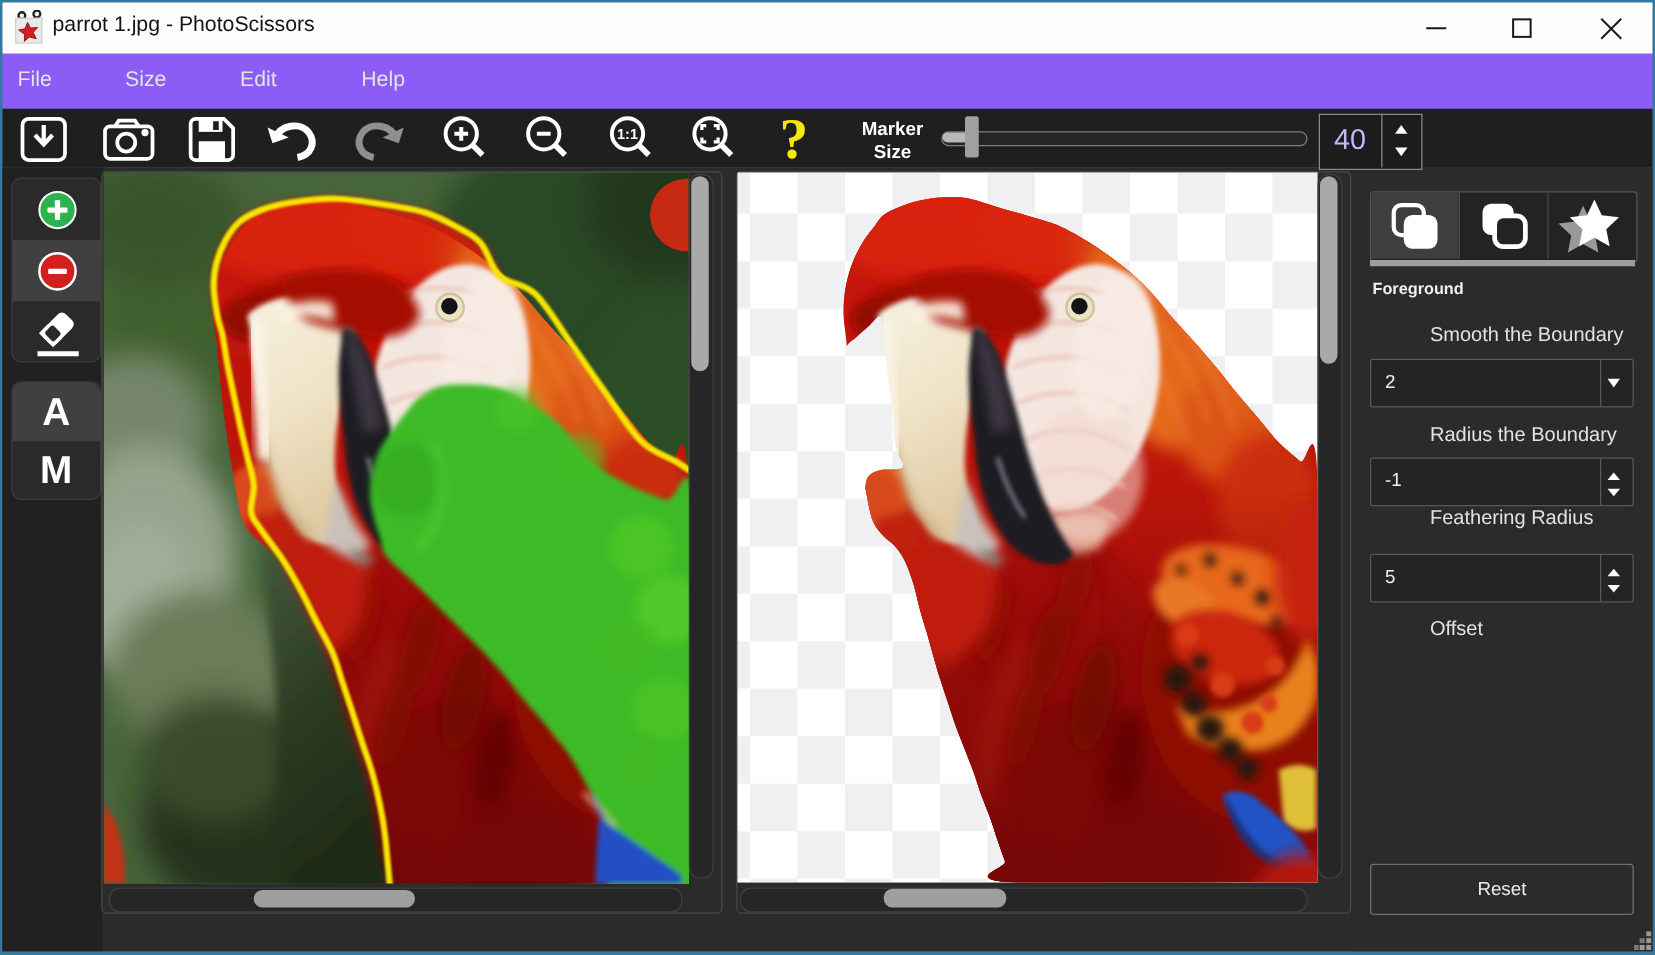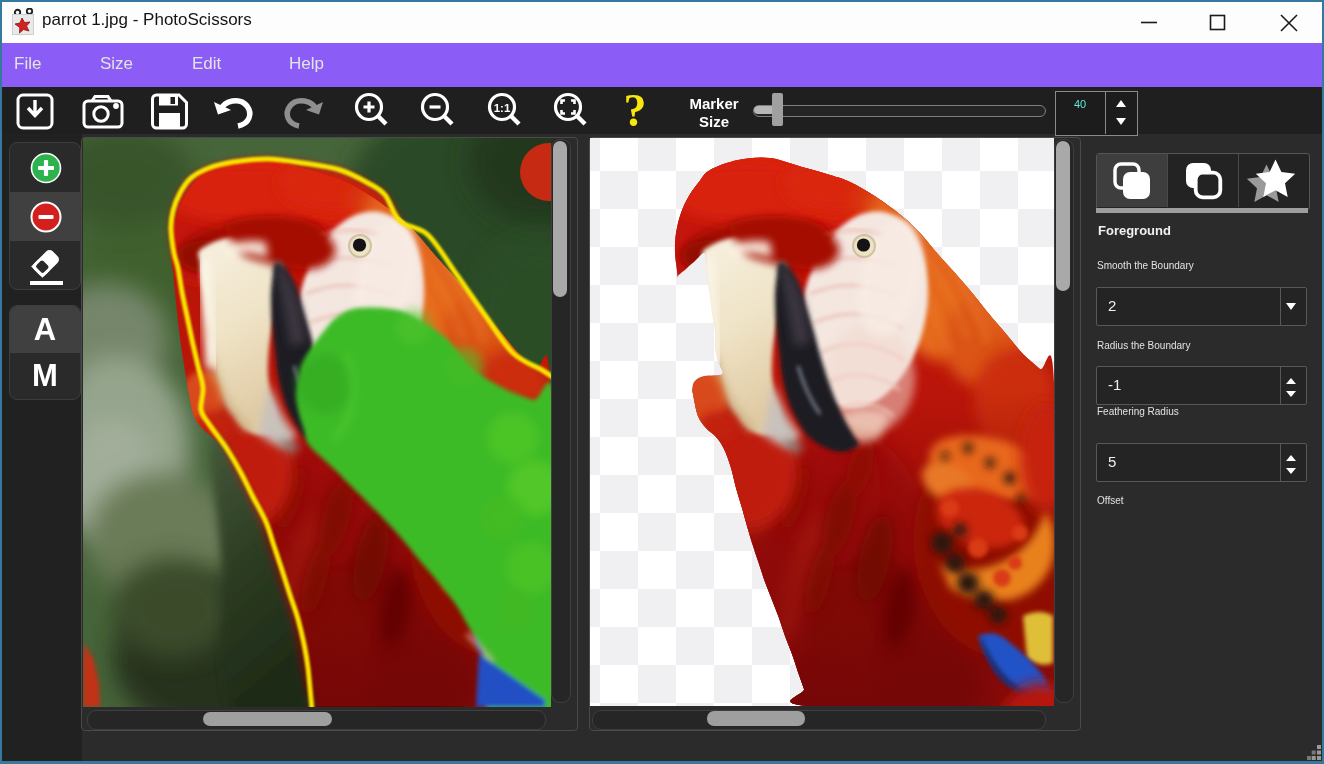--- a/index.html
+++ b/index.html
@@ -20,21 +20,21 @@
   
   .ipanel{border:1px solid #4a4a4a;border-radius:4px;background:#2b2b2b;}
   #panelL{left:79px;top:3px;width:495px;height:592px;}
   #panelR{left:587px;top:3px;width:490px;height:592px;}
   .vtrack{background:#262626;border:1px solid #3f3f3f;border-radius:9px;}
   .vthumb{background:#a9a9a9;border-radius:7px;}
   .htrack{background:#262626;border:1px solid #3f3f3f;border-radius:9px;}
   .hthumb{background:#9f9f9f;border-radius:7px;}
   
   #ctrl{left:1079px;top:0px;width:241px;height:627px;background:#2b2b2b;color:#e6e6e6;}
-  .lbl{font-size:10px;color:#e2e2e2;}
+  .lbl{font-size:16px;color:#e2e2e2;margin-left:47px;}
   .field{left:15px;width:209px;height:37px;background:#242424;border:1px solid #585858;border-radius:2px;font-size:15px;color:#efefef;}
   .fieldtxt{left:11px;top:9px;}
   .fsep{width:1px;background:#585858;top:0;height:37px;}
   #resetbtn{left:15px;top:557px;width:209px;height:39px;background:#2b2b2b;border:1px solid #707070;border-radius:3px;
             text-align:center;line-height:39px;font-size:15px;color:#ececec;}
   .tb-ic{top:92px;}
 </style>
 </head>
 <body>
 <div id="frame" class="abs"></div>
@@ -455,20 +455,21 @@
       <div class="abs" style="left:189px;top:24px;width:0;height:0;border:5px solid transparent;border-top:6px solid #fff;"></div>
     </div>
     <div class="abs lbl" style="left:16px;top:272px;">Feathering Radius</div>
     <div class="abs field" style="top:309px;">
       <div class="abs fieldtxt">5</div>
       <div class="abs fsep" style="left:183px;"></div>
       <div class="abs" style="left:189px;top:6px;width:0;height:0;border:5px solid transparent;border-bottom:6px solid #fff;"></div>
       <div class="abs" style="left:189px;top:24px;width:0;height:0;border:5px solid transparent;border-top:6px solid #fff;"></div>
     </div>
     <div class="abs lbl" style="left:16px;top:361px;">Offset</div>
+    <div id="resetbtn" class="abs">Reset</div>
 
   </div>
 
   <svg class="abs" style="left:1305px;top:611px" width="15" height="15" viewBox="0 0 15 15">
     <g fill="#999">
       <rect x="10" y="0" width="4" height="4"></rect>
       <rect x="10" y="5.5" width="4" height="4"></rect>
       <rect x="10" y="11" width="4" height="4"></rect>
       <rect x="4.7" y="5.5" width="4" height="4" fill="#777"></rect>
       <rect x="4.7" y="11" width="4" height="4"></rect>
@@ -534,18 +535,18 @@
 
     <text x="633" y="34" fill="#f6e70c" stroke="none" font-size="46" font-weight="bold" text-anchor="middle" font-family="Liberation Serif">?</text>
   </g>
 </svg>
 
 <div class="abs" style="left:684px;top:95px;width:60px;text-align:center;color:#fff;font-weight:bold;font-size:15px;line-height:18px;">Marker<br>Size</div>
 <div class="abs" style="left:753px;top:105px;width:291px;height:10px;background:#252525;border:1px solid #7e7e7e;border-radius:6px;"></div>
 <div class="abs" style="left:754px;top:106px;width:21px;height:8px;background:#b8b8b8;border-radius:5px;"></div>
 <div class="abs" style="left:772px;top:93px;width:11px;height:33px;background:#a0a0a0;border-radius:2px;"></div>
 <div class="abs" style="left:1055px;top:91px;width:81px;height:43px;background:#1c1c1c;border:1px solid #8a8a8a;"></div>
-<div class="abs" style="left:1055px;top:98px;width:50px;height:30px;color:#5eead4;font-size:11px;text-align:center;">40</div>
+<div class="abs" style="left:1055px;top:98px;width:50px;height:30px;color:#c4b5fd;font-size:23px;text-align:center;">40</div>
 <div class="abs" style="left:1105px;top:91px;width:1px;height:43px;background:#8a8a8a;"></div>
 <svg class="abs" style="left:1106px;top:92px;" width="30" height="41" viewBox="0 0 30 41">
   <path d="M15 8 L20 15 L10 15 Z" fill="#fff"></path>
   <path d="M15 33 L20 26 L10 26 Z" fill="#fff"></path>
 </svg>
 
 </body></html>

